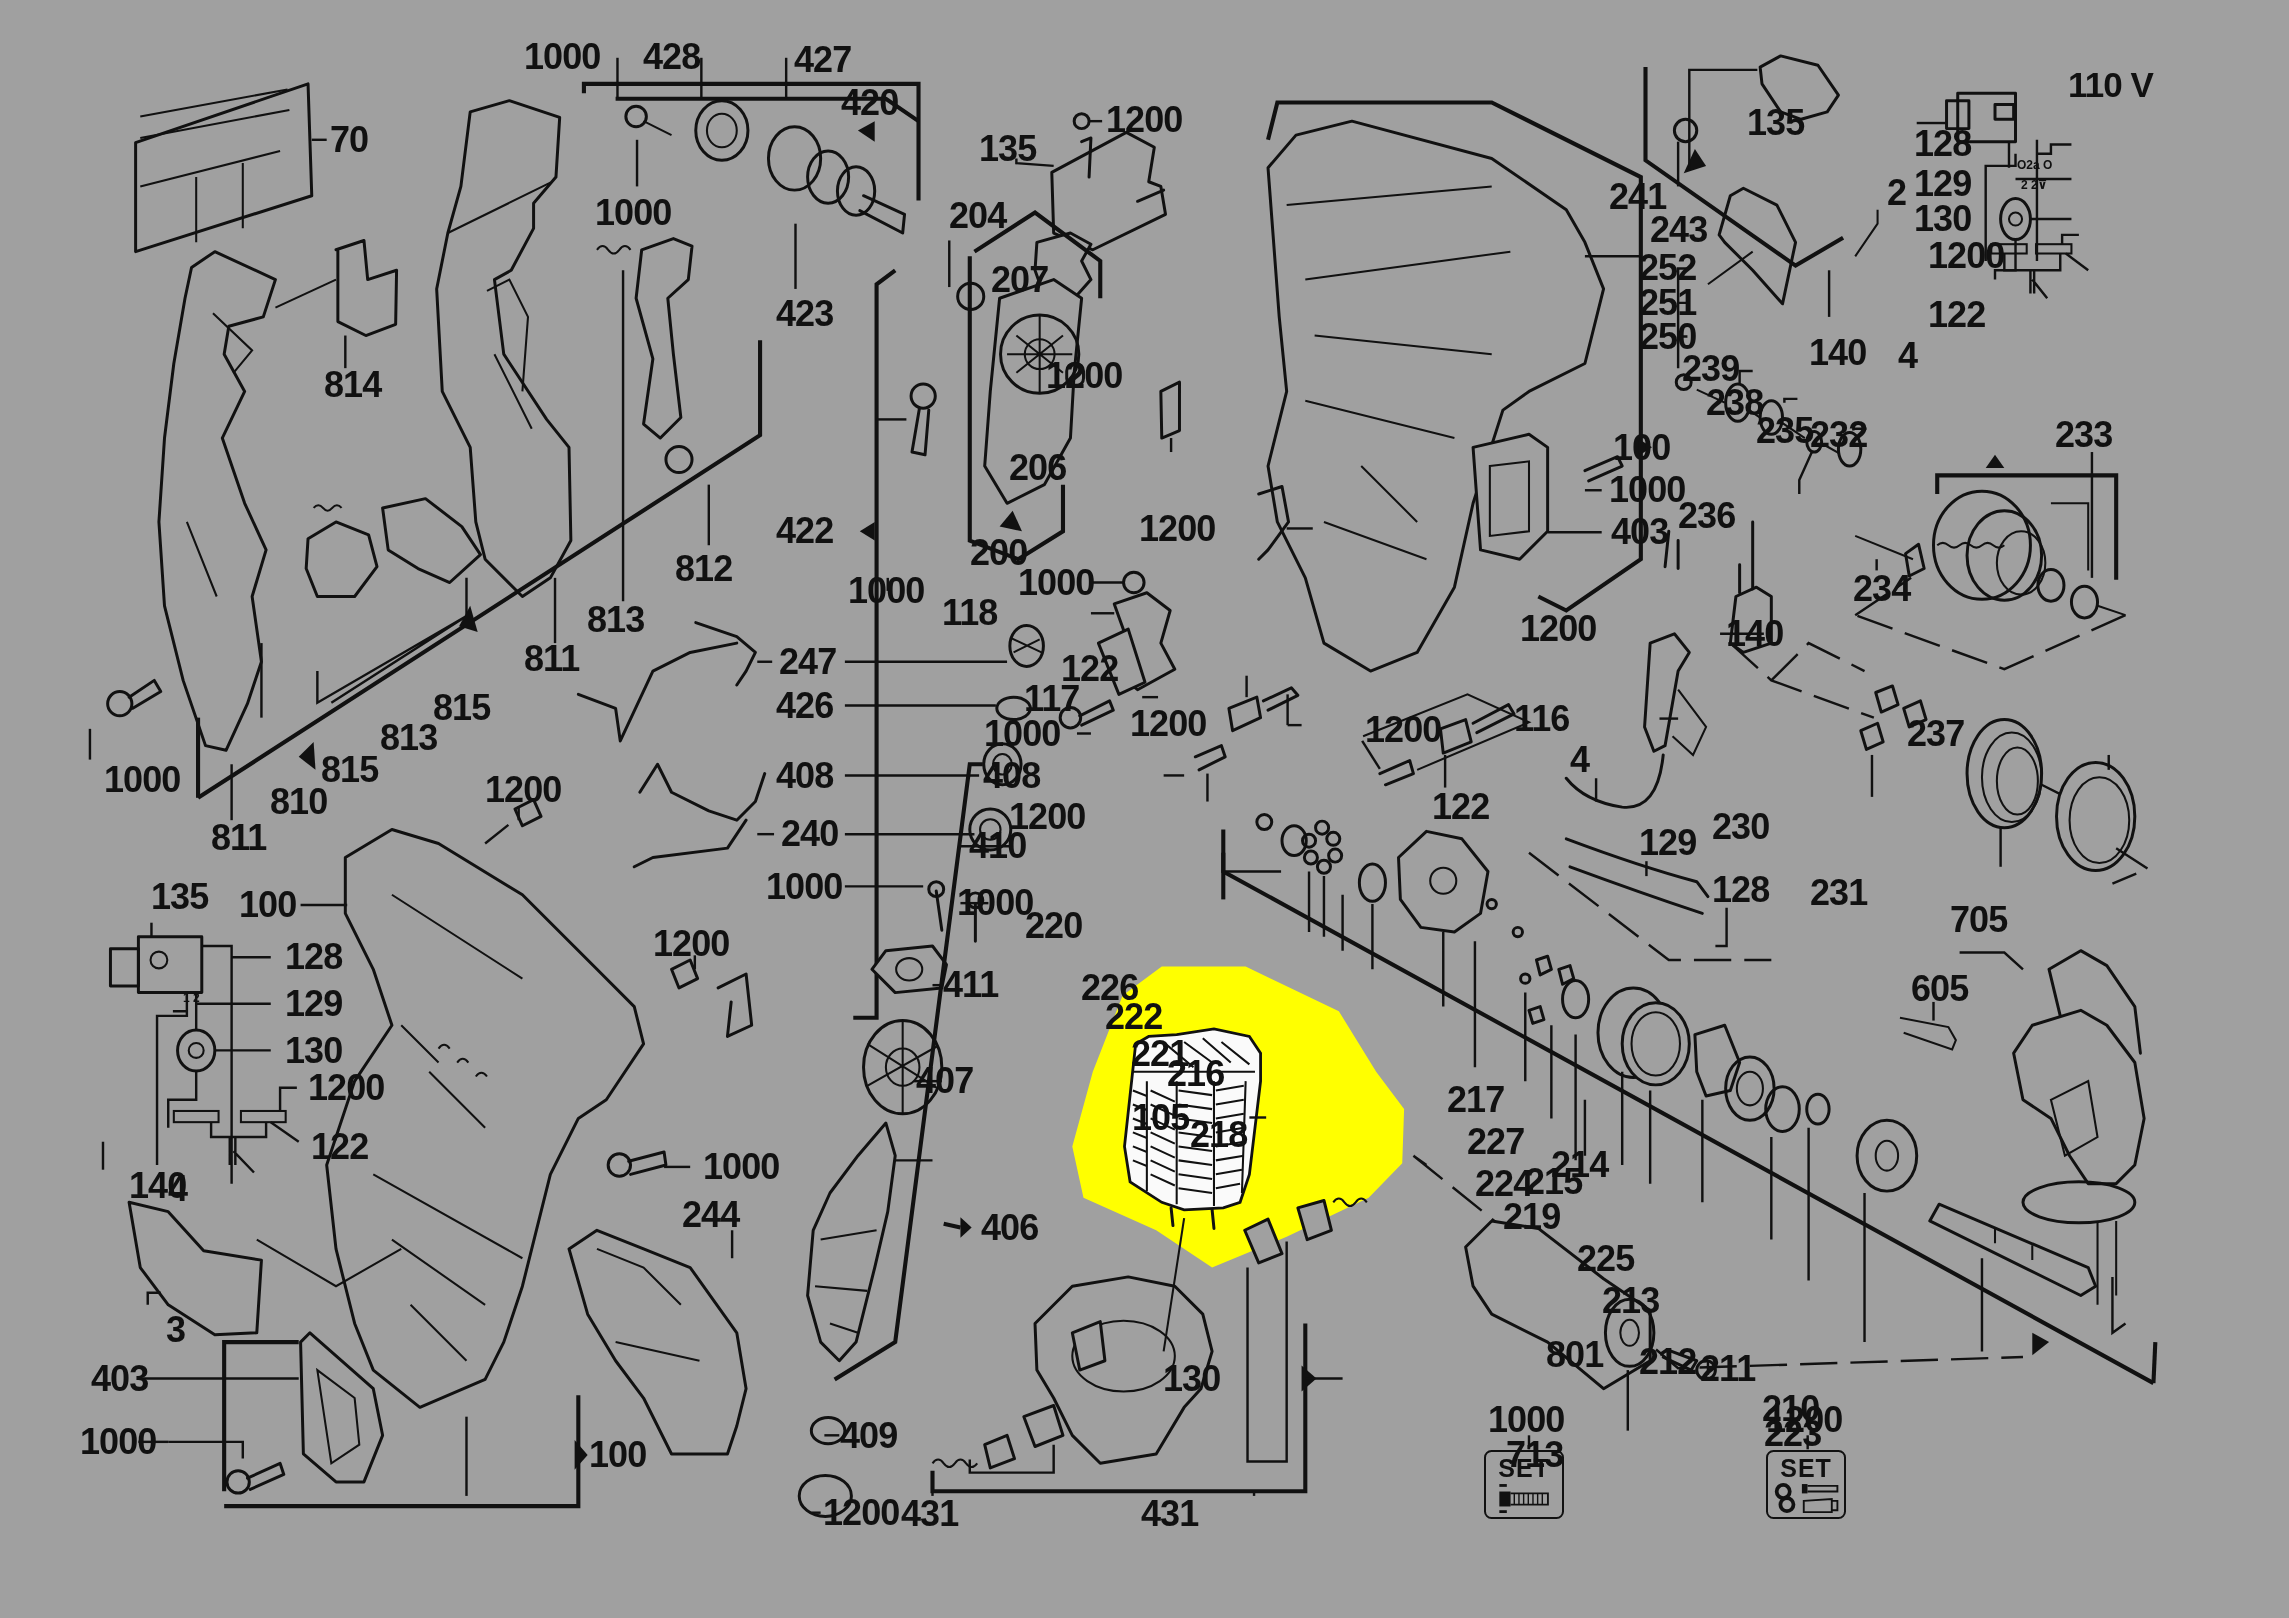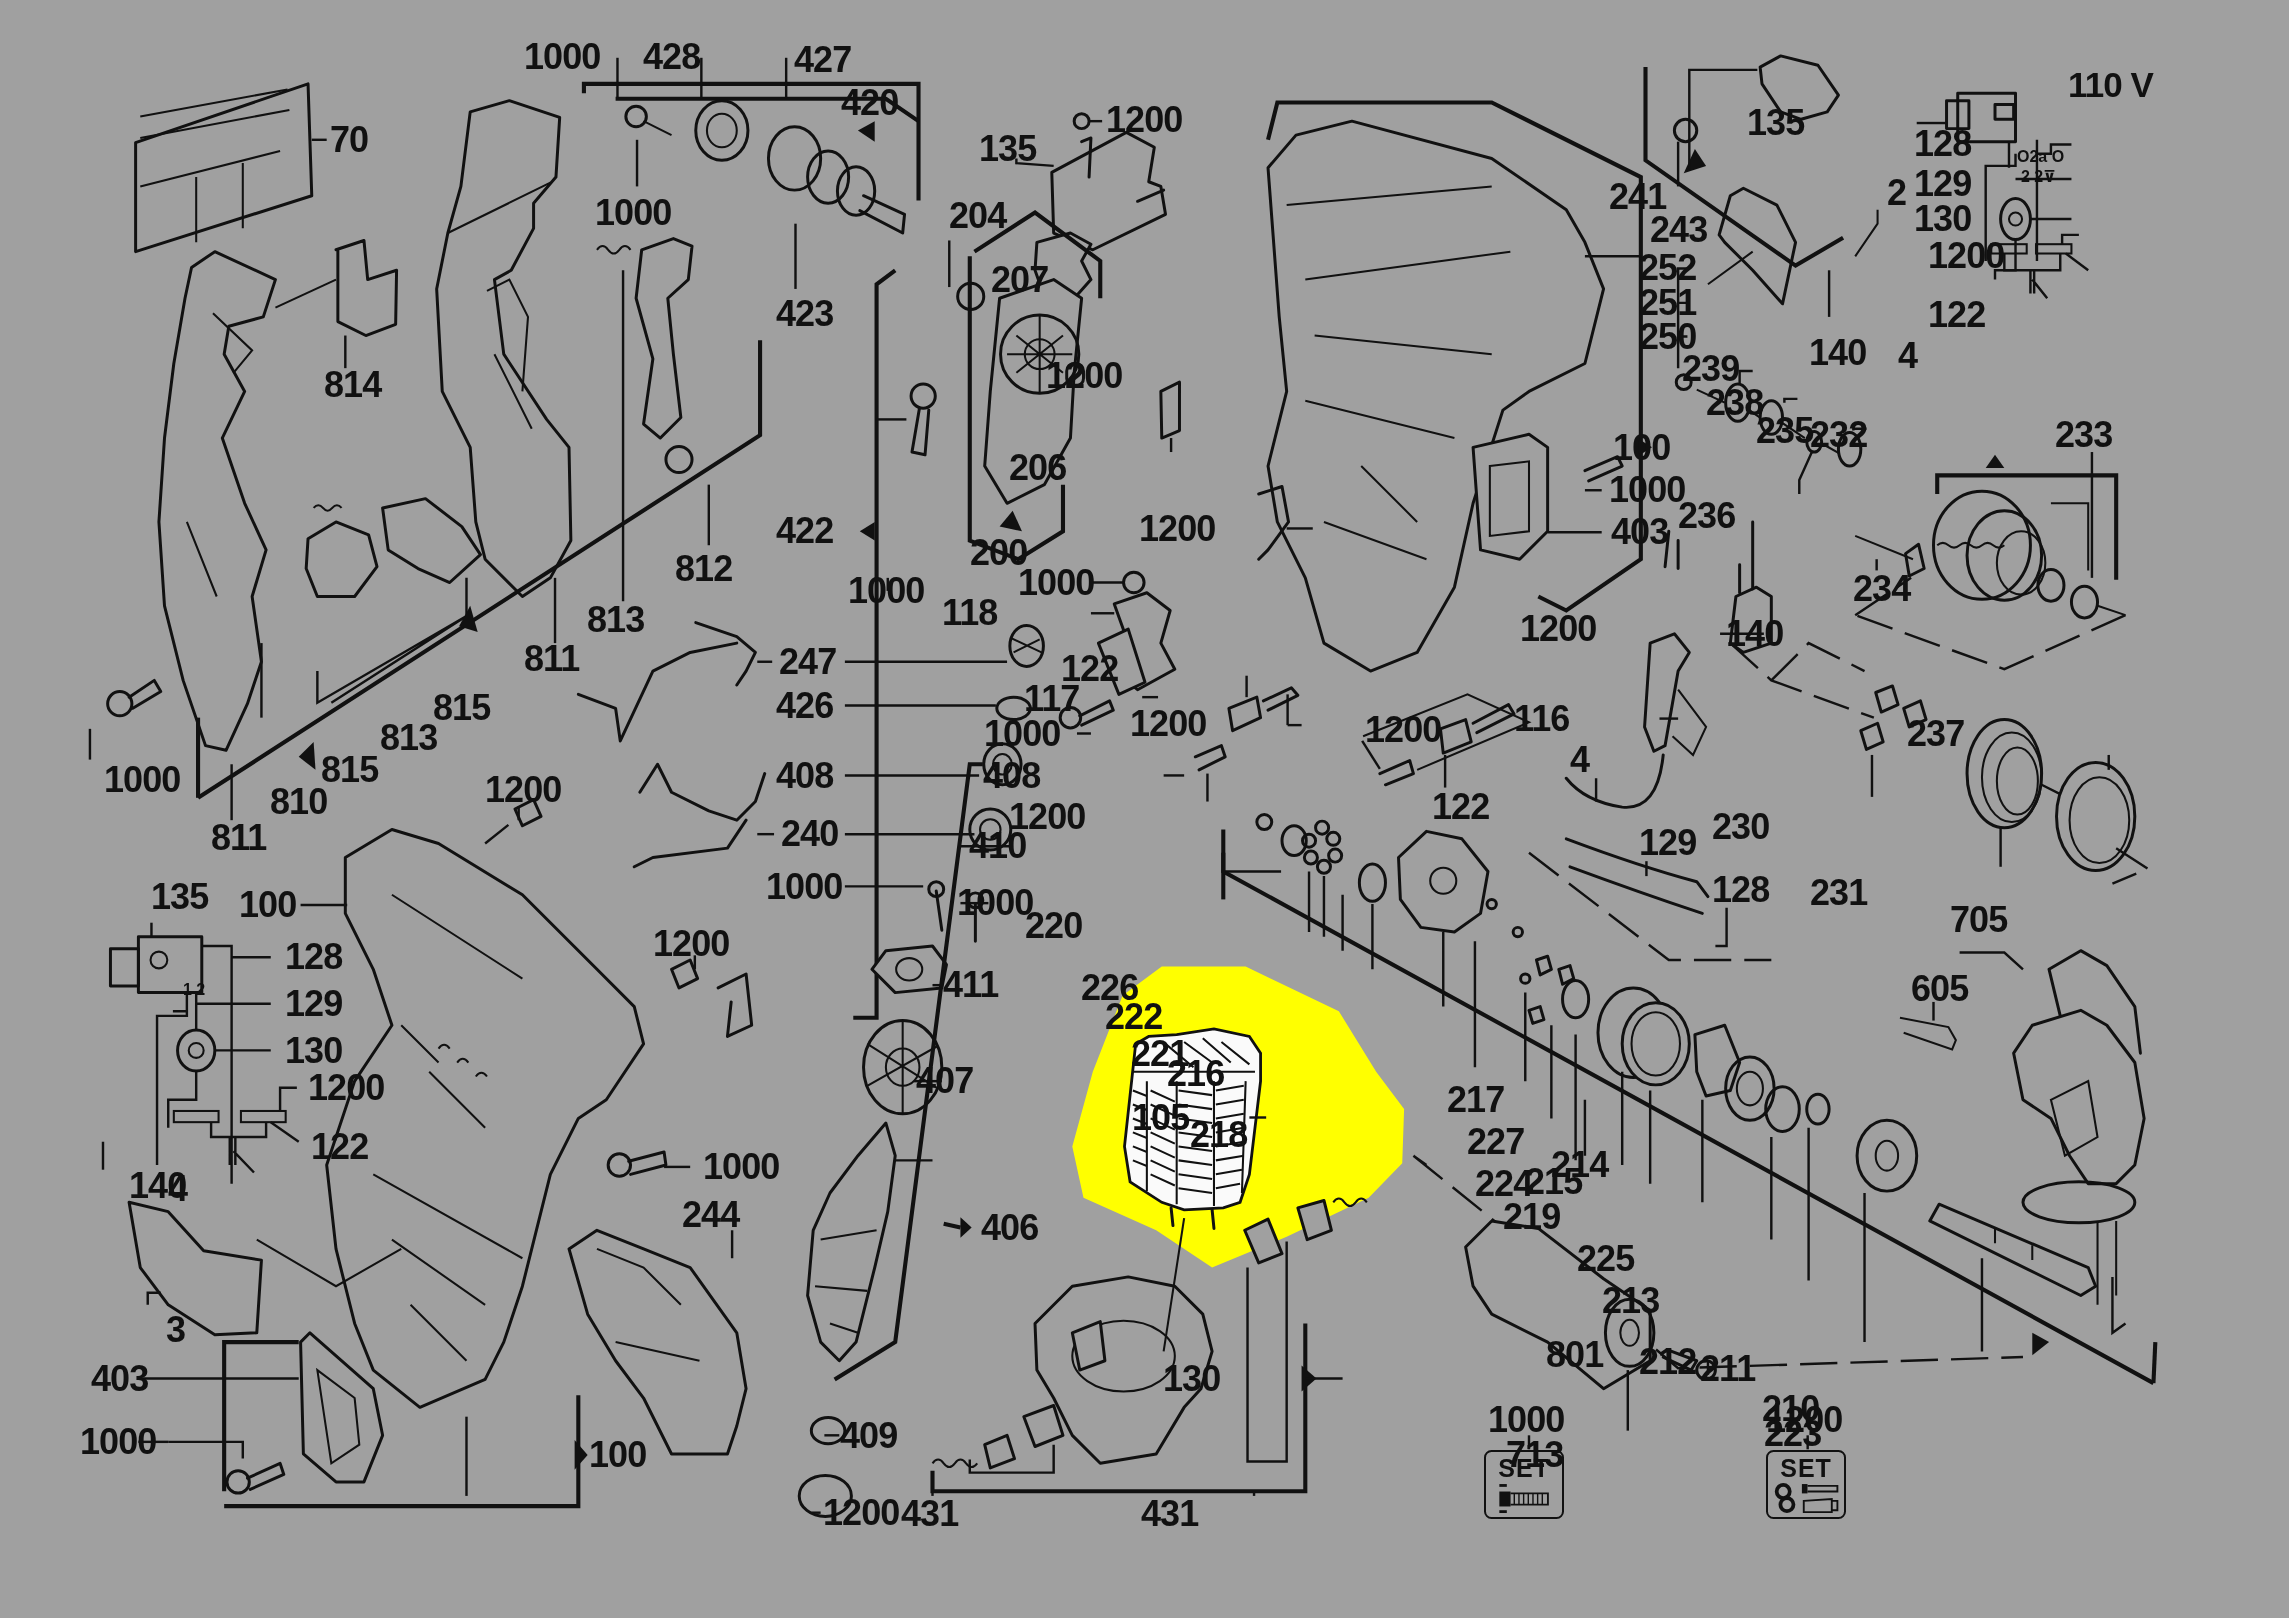--- a/index.html
+++ b/index.html
@@ -18,21 +18,21 @@
   #diagram .arrow { fill: #111; }
   #diagram .white { fill: #fafafa; stroke: #111; stroke-width: 3; }
   #diagram .hl { fill: #ffff00; }
   #labels { position: absolute; left: 0; top: 0; width: 1880px; height: 1618px; }
   .lbl {
     position: absolute; font-weight: bold; font-size: 36px; line-height: 1;
     color: #111; letter-spacing: -0.9px; white-space: nowrap;
     transform: translate(0, -50%);
     cursor: pointer;
   }
-  .lbl.small { font-size: 16px; letter-spacing: 0; }
+  .lbl.small { font-size: 12px; letter-spacing: 0; margin-top: 8px; }
   .lbl.title { font-size: 35px; }
   .set-box {
     position: absolute; width: 80px; height: 69px;
     border: 2.8px solid #111; border-radius: 7.5px; box-sizing: border-box;
     cursor: pointer;
   }
   .set-box .set-text {
     position: absolute; left: 0; right: 0; top: 1.9px; text-align: center;
     font-weight: bold; font-size: 25px; color: #111; letter-spacing: 0.9px;
   }

